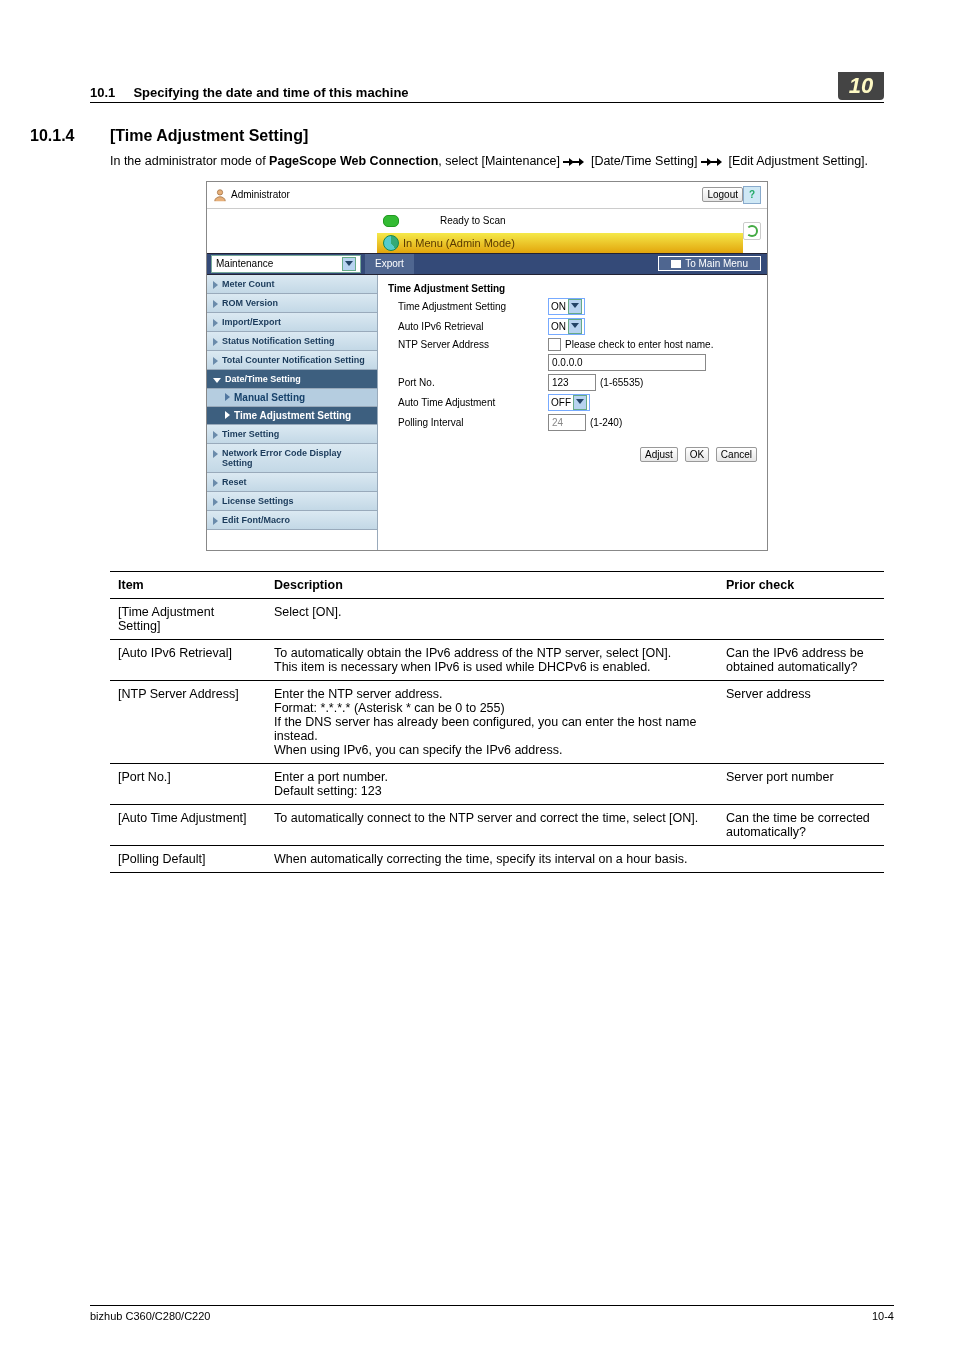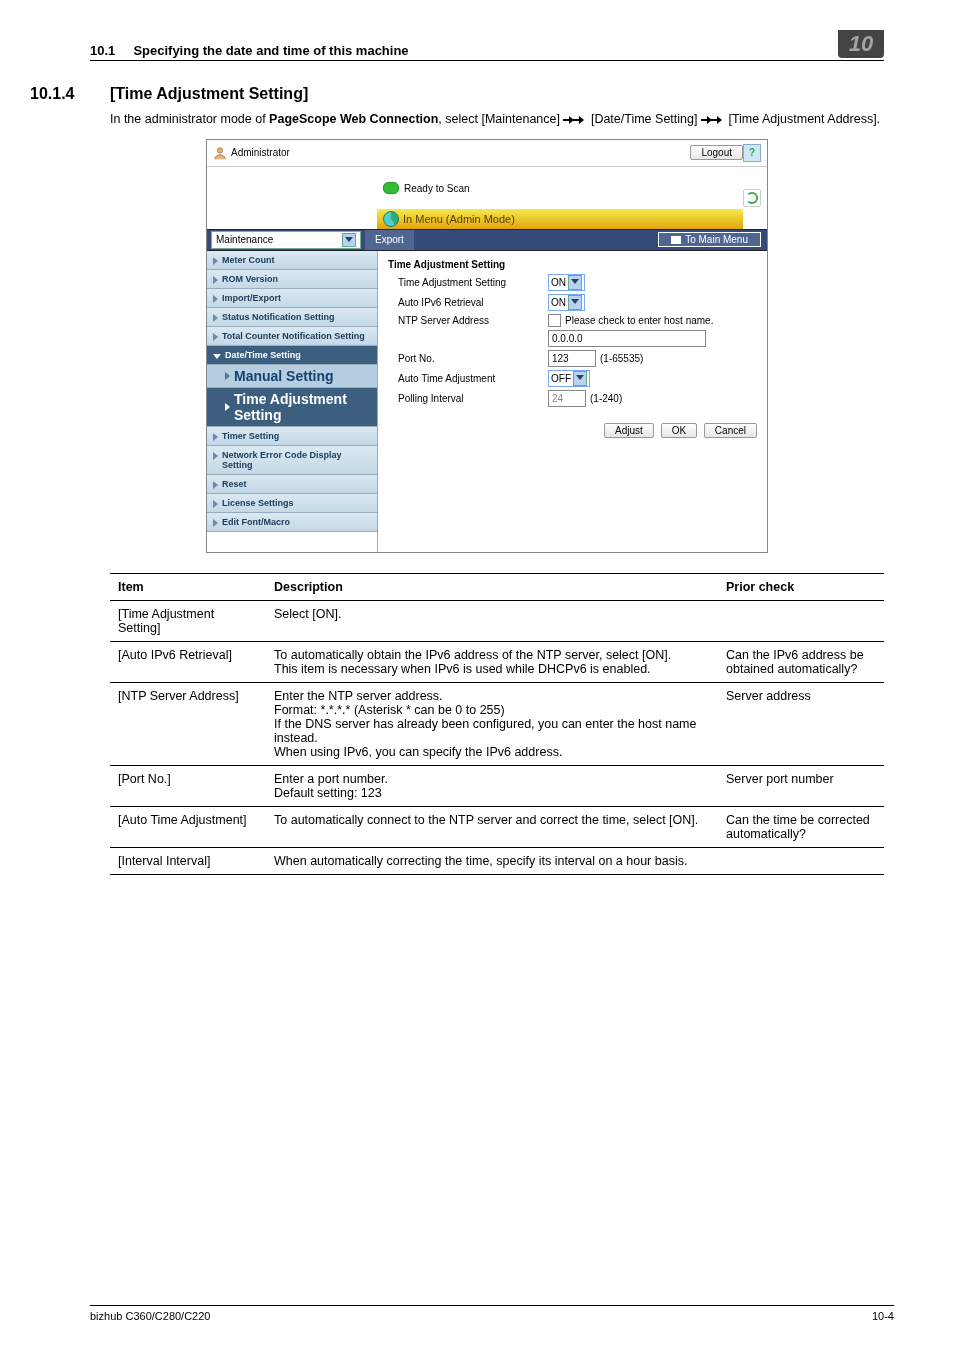--- a/index.html
+++ b/index.html
@@ -26,29 +26,30 @@
     border-bottom: 1px solid #000;
     padding-bottom: 2px;
   }
   .header-left {
     font-weight: bold;
     font-size: 13px;
     flex: 1;
   }
   .header-badge {
     background: #444;
-    color: #a3a3a3;
+    color: #fef9c3;
     font-weight: bold;
     font-size: 22px;
     font-style: italic;
     width: 46px;
     height: 28px;
     text-align: center;
     line-height: 28px;
     border-radius: 0 0 4px 4px;
+    margin-top: 42px;
   }
   .section-heading {
     display: flex;
     align-items: baseline;
     margin-top: 24px;
     margin-left: -60px;
   }
   .section-num {
     font-weight: bold;
     font-size: 16px;
@@ -89,30 +90,30 @@
   .mock-topbar {
     display:flex; align-items:center; padding:4px 6px;
     border-bottom:1px solid #ccc;
   }
   .mock-user-icon{
     width:14px;height:14px;margin-right:4px;
   }
   .mock-topbar .spacer{flex:1;}
   .mock-btn{
     border:1px solid #999;background:linear-gradient(#fff,#e6e6e6);
-    padding:1px 10px;font-size:10px;margin-left:4px;border-radius:2px;
+    padding:1px 4px;font-size:10px;margin-left:4px;border-radius:2px;
   }
   .mock-help{
     border:1px solid #8ac; background:#cfe8f5;color:#2a6;
     width:16px;height:16px;text-align:center;line-height:15px;font-weight:bold;
   }
   .mock-status-row{display:flex;align-items:stretch;}
   .mock-status-left{width:170px;}
   .mock-status{
-    display:flex;align-items:flex-end;padding:15px 6px;
+    display:flex;align-items:flex-start;padding:6px 6px;gap:36px;
   }
   .mock-status .bubble{width:14px;height:10px;border-radius:5px;background:#3b3;margin-right:5px;border:1px solid #292;}
   .mock-adminband{
     background:linear-gradient(#f5e94a,#e2a50c);
     display:flex;align-items:center;padding:2px 6px;font-size:11px;color:#5b3a00;
   }
   .mock-adminband .globe{width:14px;height:14px;border-radius:50%;background:conic-gradient(#3a7 0 40%,#5cc 40% 100%);margin-right:4px;border:1px solid #185;}
   .mock-refresh{
     width:16px;height:16px;margin:2px 6px 2px auto;border:1px solid #ccc;border-radius:2px;position:relative;align-self:center;
   }
@@ -140,21 +141,21 @@
     background:linear-gradient(#dbe9f2,#c3d8e6);border-bottom:1px solid #9ab;
     padding:4px 6px;font-size:9px;color:#1a3a5a;font-weight:bold;
     display:flex;align-items:flex-start;
   }
   .mock-side .item .tri{
     display:inline-block;border-left:5px solid #6a8bab;border-top:4px solid transparent;border-bottom:4px solid transparent;margin-right:4px;margin-top:2px;flex-shrink:0;
   }
   .mock-side .item.open{background:#3d5f7f;color:#fff;}
   .mock-side .item.open .tri{border-left:none;border-top:5px solid #fff;border-left:4px solid transparent;border-right:4px solid transparent;border-bottom:none;margin-top:4px;}
   .mock-side .sub{
-    background:#b5cde0;border-bottom:1px solid #9ab;padding:3px 6px 3px 18px;font-size:14px;color:#16416a;font-weight:bold;display:flex;align-items:center;
+    background:#b5cde0;border-bottom:1px solid #9ab;padding:3px 6px 3px 18px;font-size:10px;color:#16416a;font-weight:bold;display:flex;align-items:center;
   }
   .mock-side .sub .tri{
     display:inline-block;border-left:5px solid #5177a0;border-top:4px solid transparent;border-bottom:4px solid transparent;margin-right:4px;flex-shrink:0;
   }
   .mock-side .sub.active{background:#3d5f7f;color:#fff;}
   .mock-side .sub.active .tri{border-left-color:#fff;}
   .mock-main{flex:1;padding:8px 10px;}
   .mock-main .heading{font-weight:bold;font-size:10px;margin-bottom:4px;}
   .mock-row{display:flex;align-items:center;font-size:10px;margin:3px 0;}
   .mock-row .lbl{width:150px;padding-left:10px;}
@@ -209,21 +210,21 @@
     <div class="header-badge">10</div>
   </div>
 
   <div class="section-heading">
     <div class="section-num">10.1.4</div>
     <div class="section-title">[Time Adjustment Setting]</div>
   </div>
 
   <div class="intro">
     <span>In the administrator mode of </span><b>PageScope Web Connection</b><span>, select [Maintenance] </span><span class="arrow"></span><span class="arrow second"></span><span> [Date/Time Setting] </span><span class="arrow"></span><span class="arrow second"></span>
-    <span>[Time Adjustment Address].</span>
+    <span>[Edit Adjustment Setting].</span>
   </div>
 
   <div class="mock">
     <div class="mock-topbar">
       <svg class="mock-user-icon" viewBox="0 0 16 16">
           <circle cx="8" cy="5" r="3" fill="#e7b07a" stroke="#a9794b"></circle>
           <path d="M2 15c0-3 3-5 6-5s6 2 6 5" fill="#e7b07a" stroke="#a9794b"></path>
         </svg>
       <span>Administrator</span>
       <span class="spacer"></span>
@@ -406,21 +407,21 @@
           <td class="col-item">[Port No.]</td>
           <td class="col-desc">Enter a port number.<br>Default setting: 123</td>
           <td class="col-prior">Server port number</td>
         </tr>
         <tr>
           <td class="col-item">[Auto Time Adjustment]</td>
           <td class="col-desc">To automatically connect to the NTP server and correct the time, select [ON].</td>
           <td class="col-prior">Can the time be corrected automatically?</td>
         </tr>
         <tr>
-          <td class="col-item">[Interval Interval]</td>
+          <td class="col-item">[Polling Default]</td>
           <td class="col-desc">When automatically correcting the time, specify its interval on a hour basis.</td>
           <td class="col-prior"></td>
         </tr>
       </tbody>
   </table>
 
   <div class="footer">
     <span>bizhub C360/C280/C220</span>
     <span class="fr">10-4</span>
   </div>

